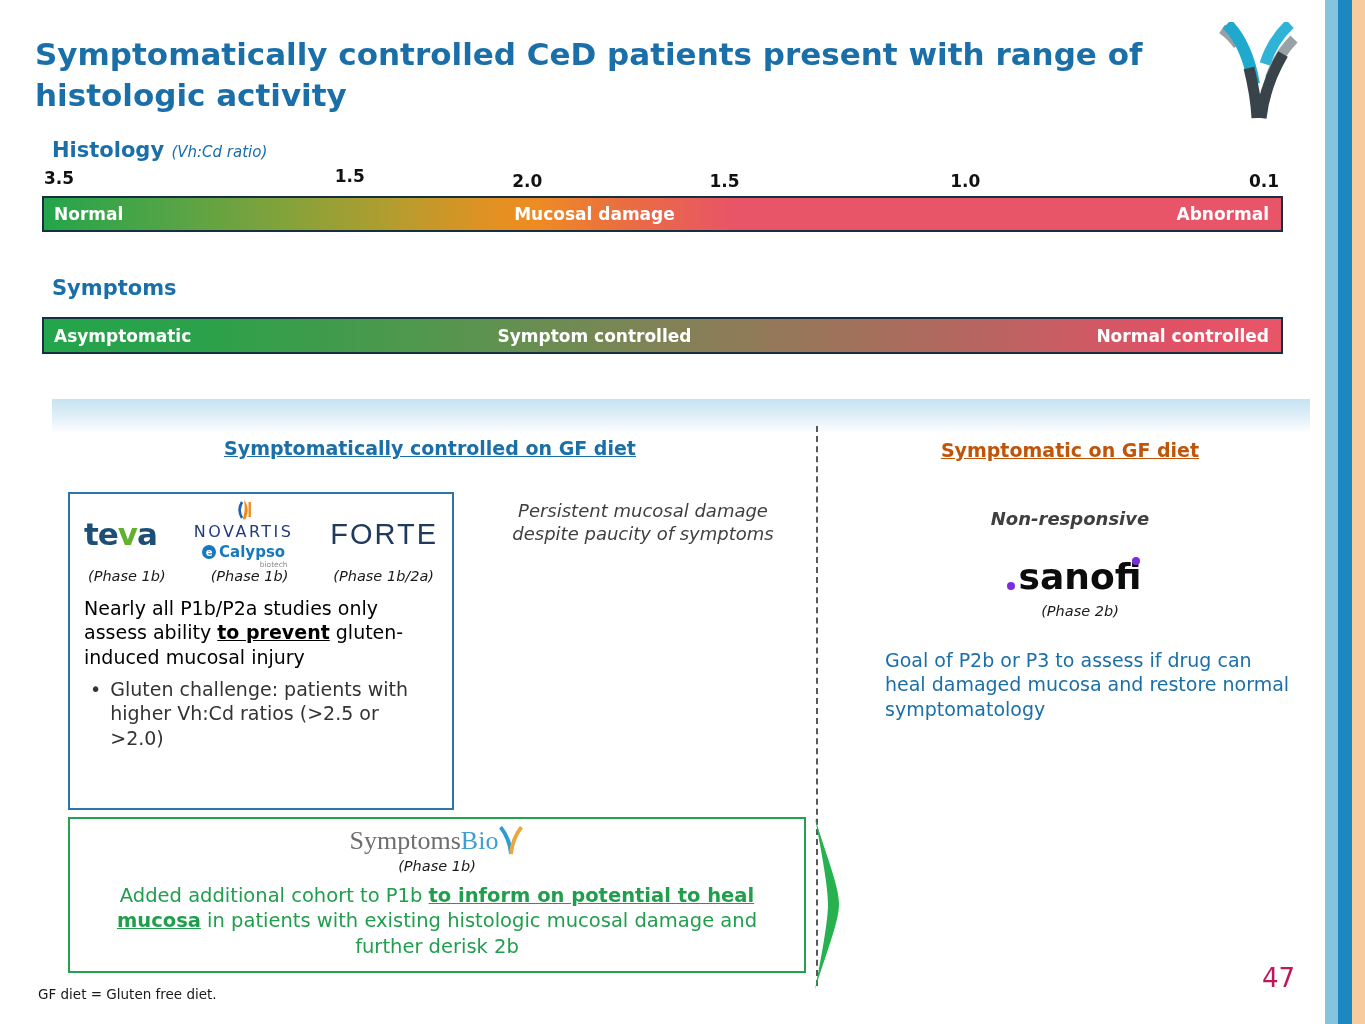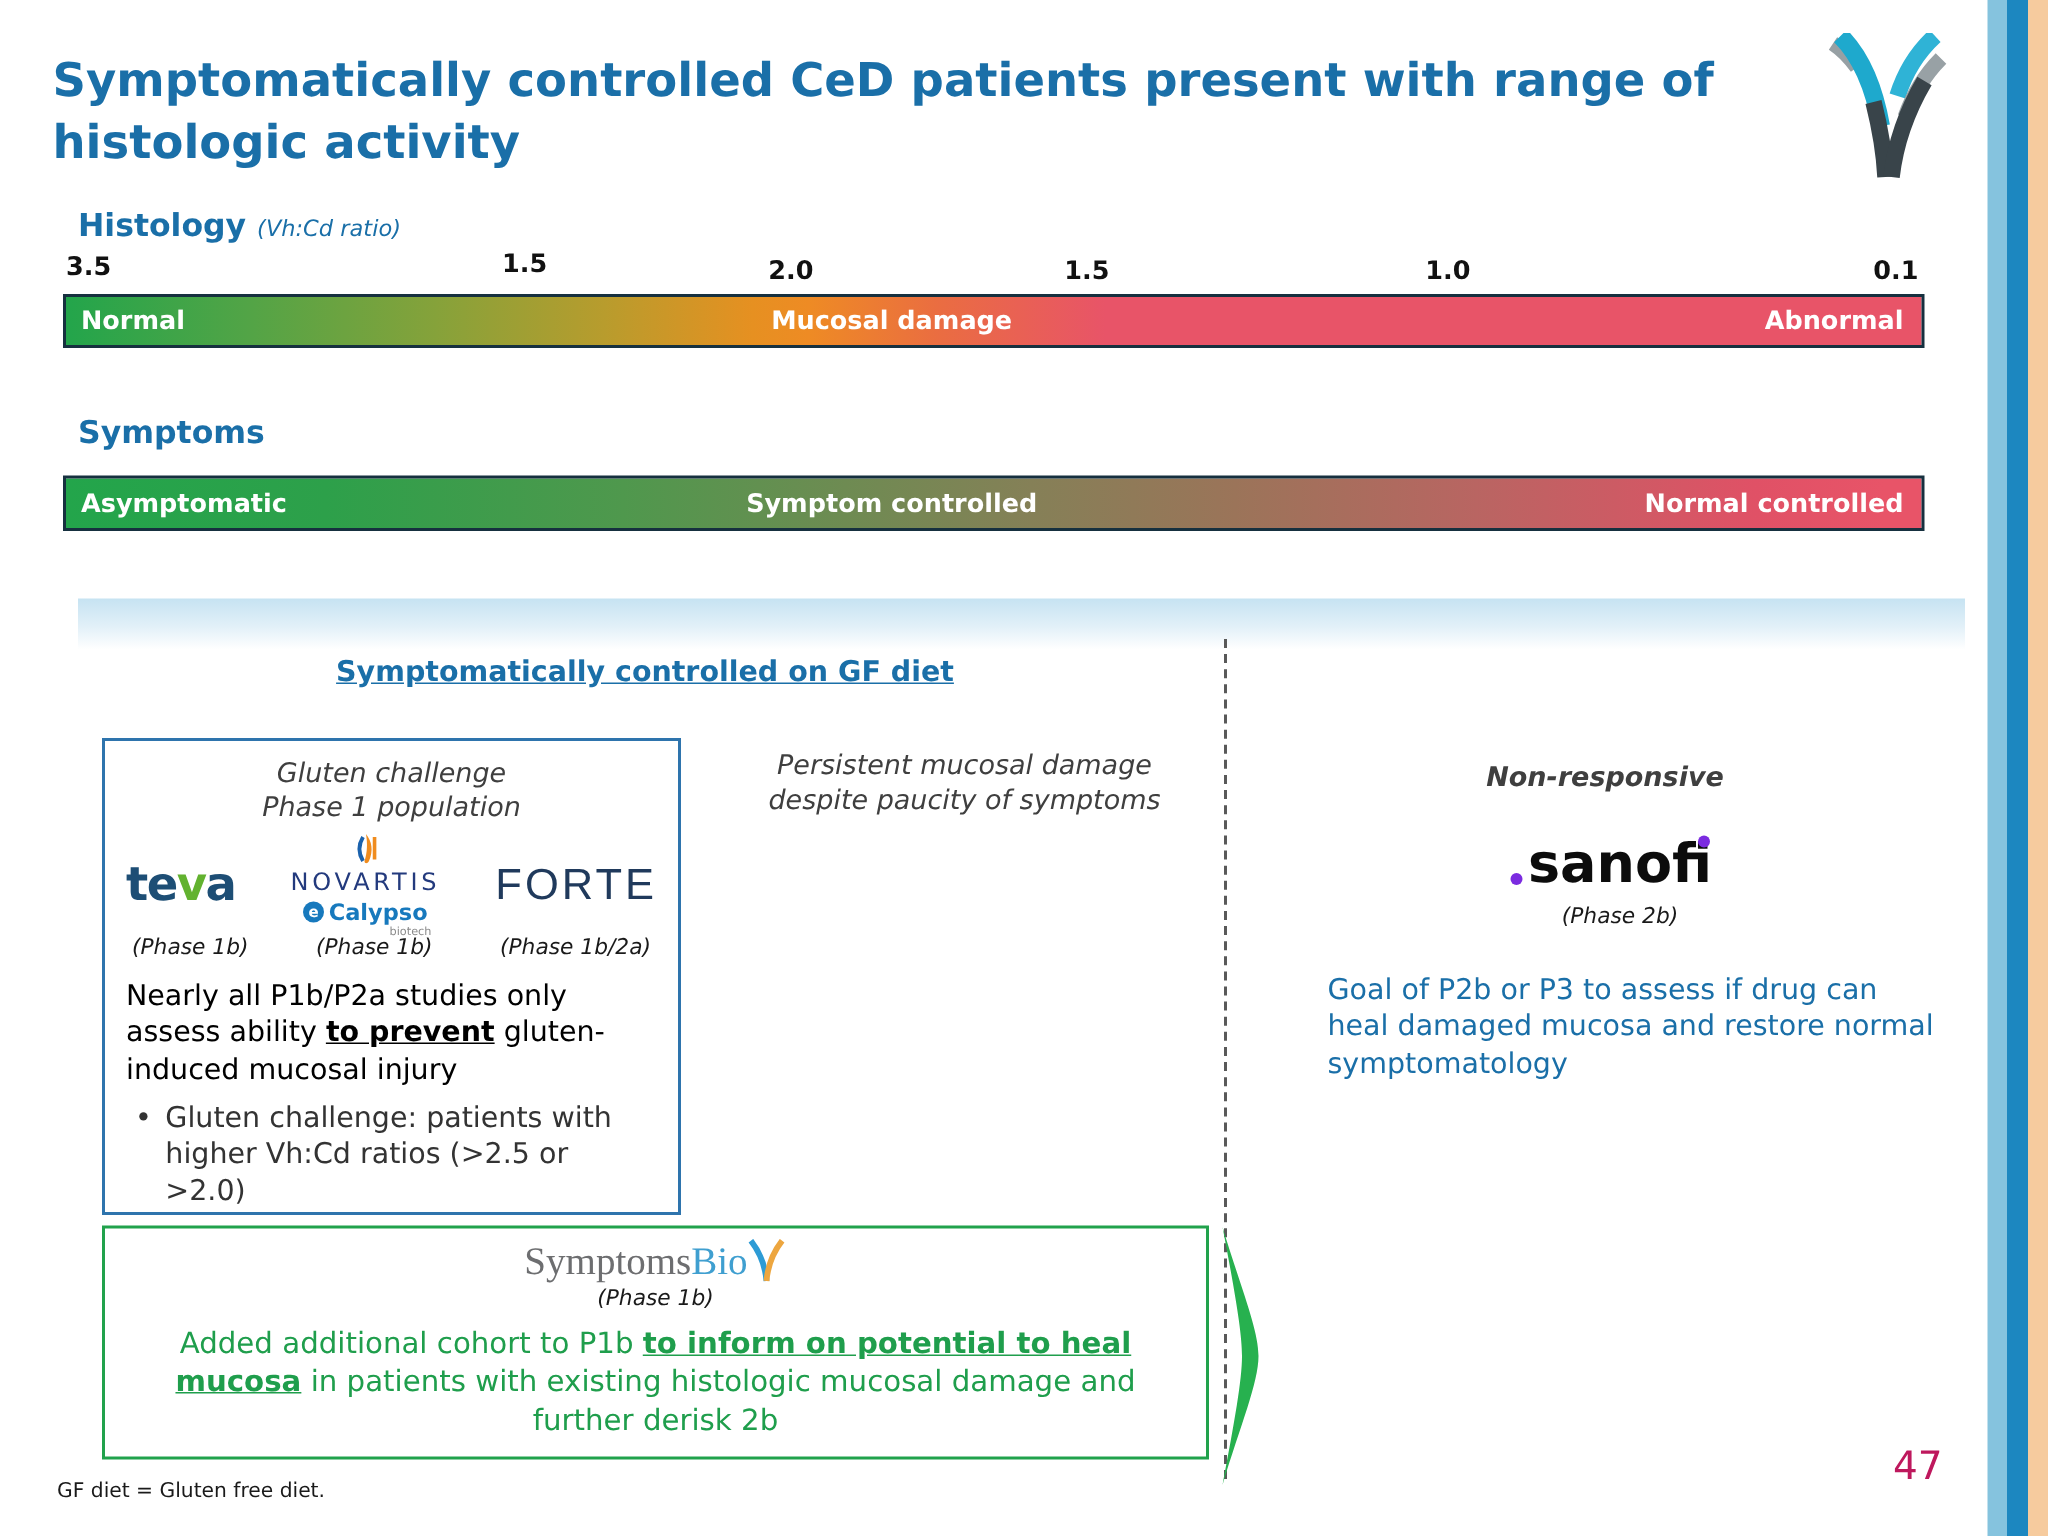--- a/index.html
+++ b/index.html
@@ -154,28 +154,27 @@
   </div>
   <div class="scalebar symp-bar">
     <div class="zone l">Asymptomatic</div>
     <div class="zone m">Symptom controlled</div>
     <div class="zone r">Normal controlled</div>
   </div>
 
   <div class="band"></div>
 
   <div class="col-header left">Symptomatically controlled on GF diet</div>
+  <div class="col-header right">Symptomatic on GF diet</div>
 
   <div class="italic-note mid-note">Persistent mucosal damage
 despite paucity of symptoms</div>
   <div class="italic-note right-note">Non-responsive</div>
 
   <div class="study-box">
-    <div class="box-caption">Gluten challenge
-Phase 1 population</div>
     <div class="logo-row">
       <div class="teva"><span>te</span><span class="v">v</span><span>a</span></div>
       <div class="nvs-col">
         <svg width="17" height="22" viewBox="0 0 17 22">
           <path d="M7,3 C4,8 4,14 7,19" stroke="#1b62ad" stroke-width="2.6" fill="none"></path>
           <path d="M9,1 C13,6 14,12 11,19 C10,21 8,21 8,19 C10,13 10,7 9,1 Z" fill="#f08c1e"></path>
           <rect x="13.5" y="3" width="2.4" height="15" fill="#f08c1e"></rect>
         </svg>
         <div class="nvs-word">NOVARTIS</div>
         <div class="calypso-row">

